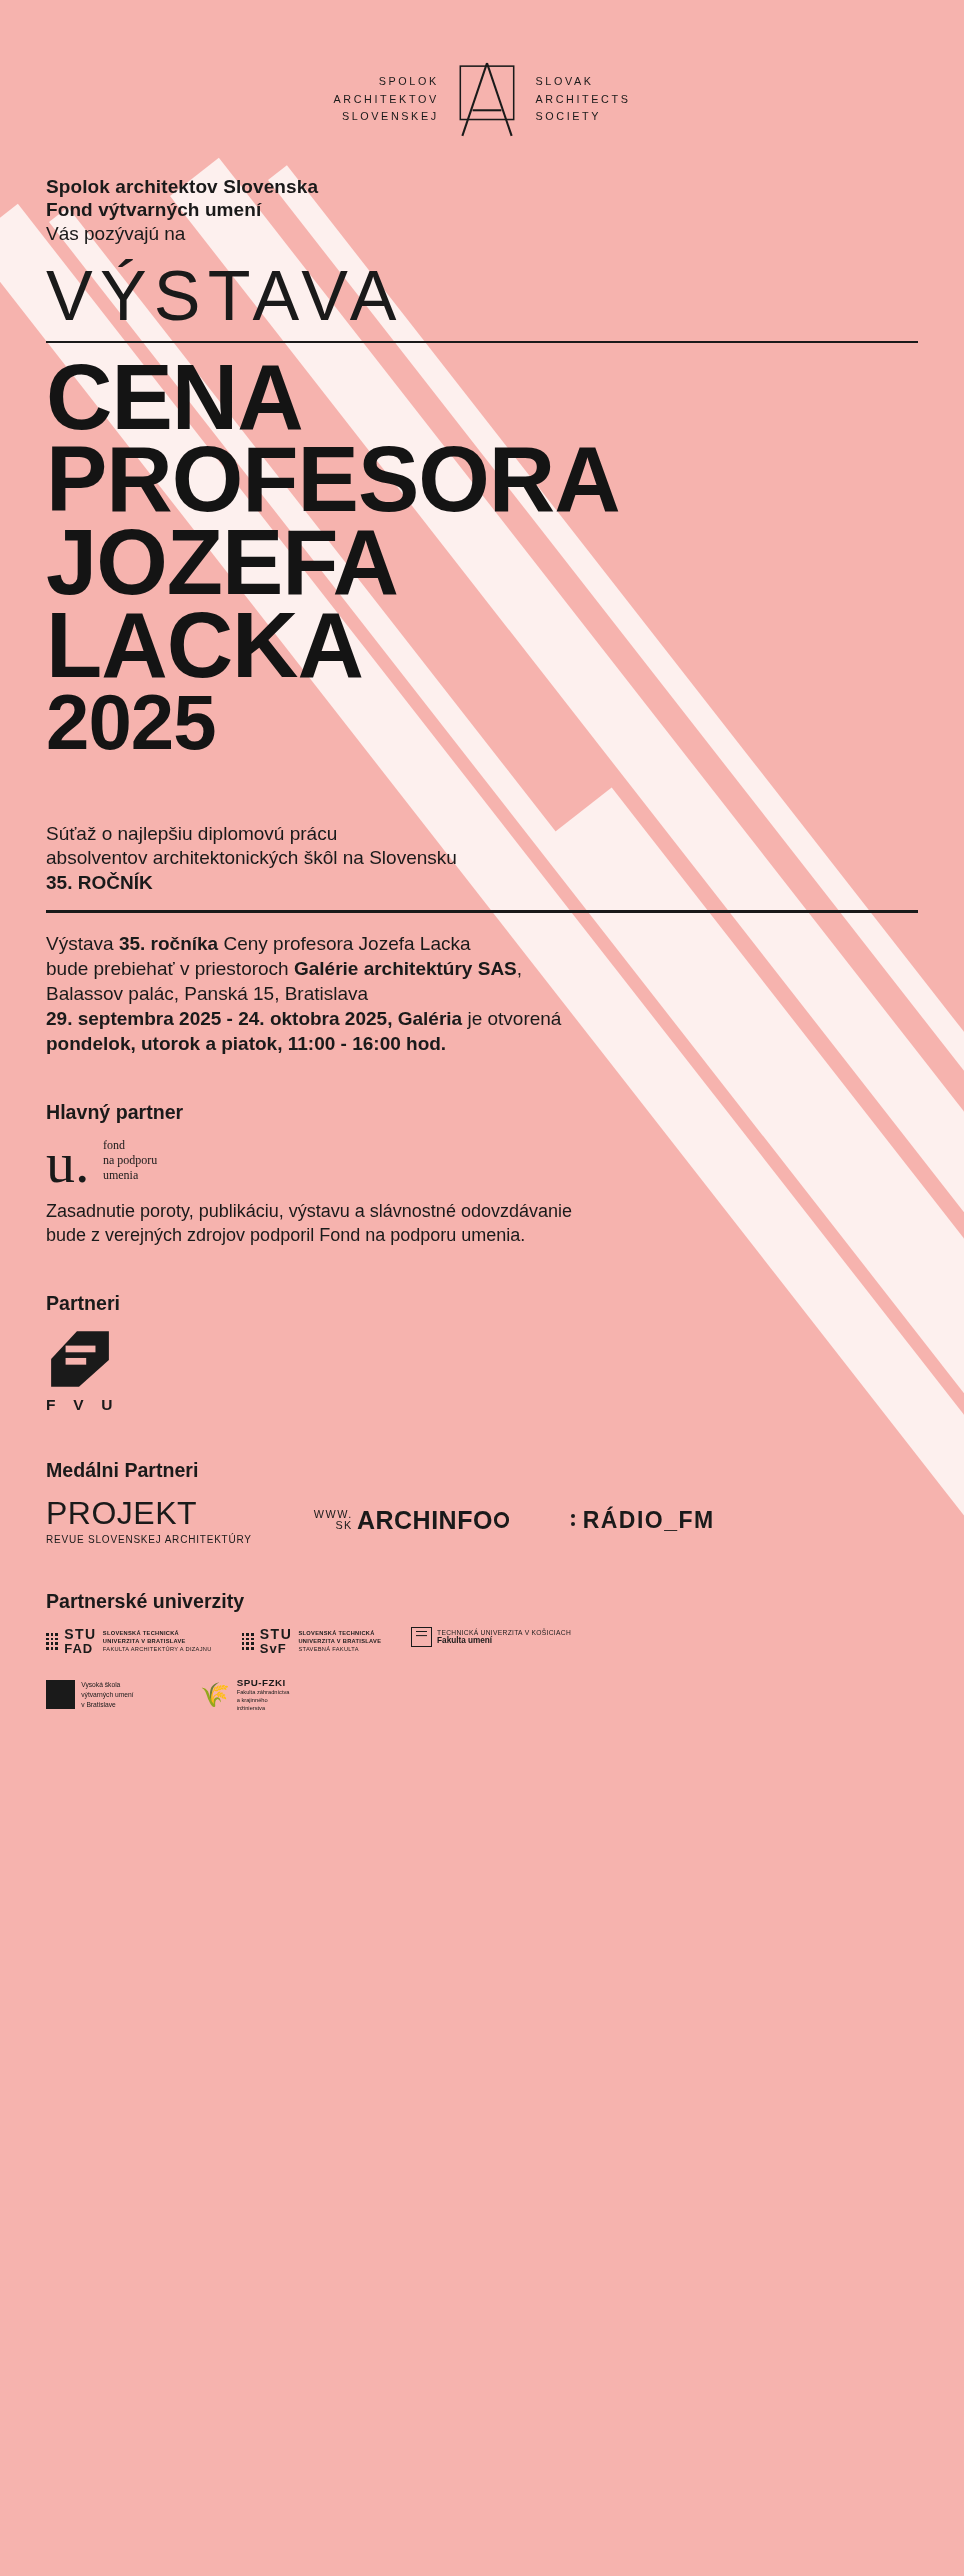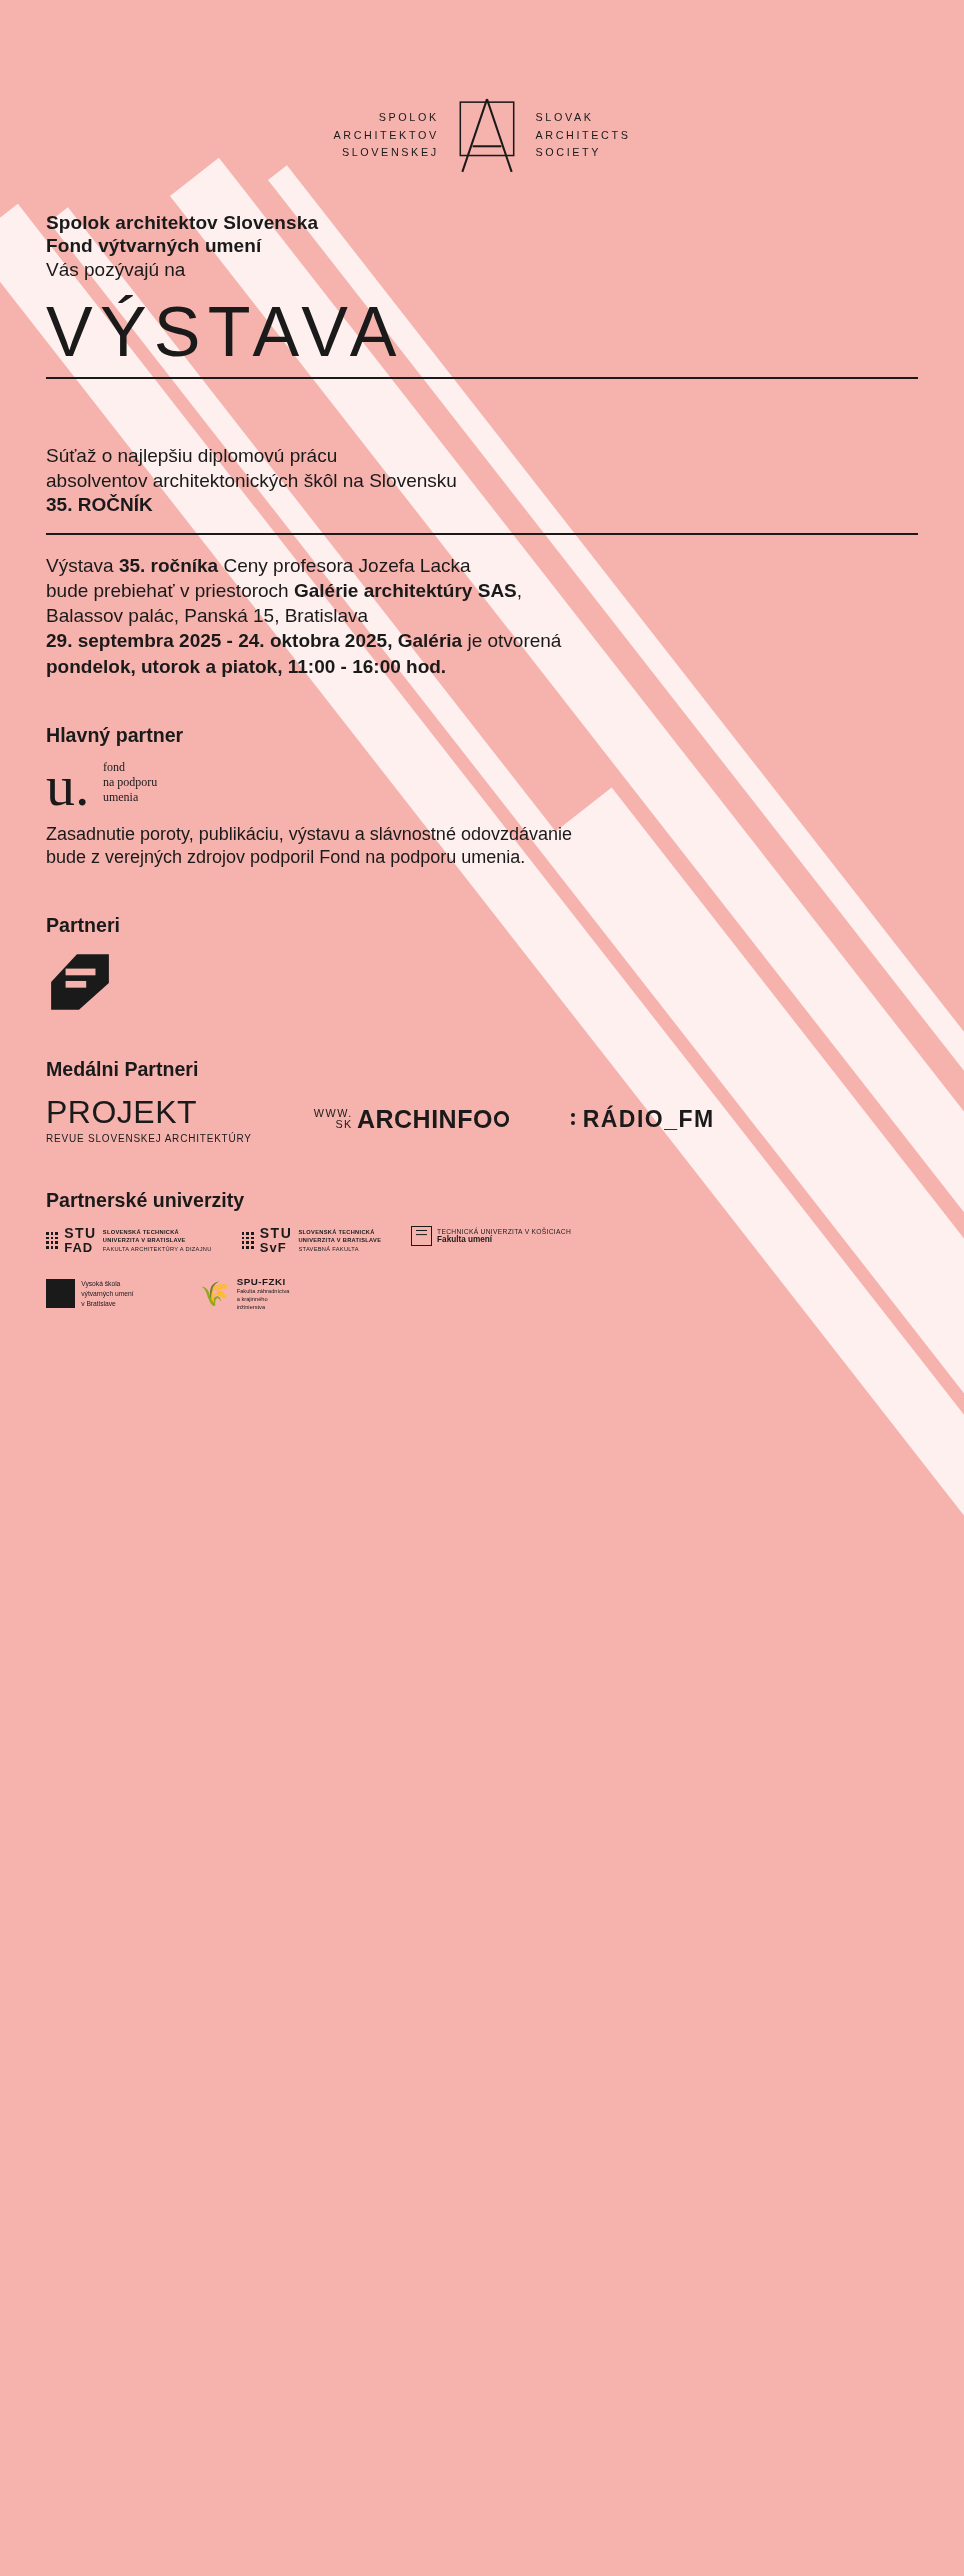--- a/index.html
+++ b/index.html
@@ -32,21 +32,20 @@
 
   .content { position: relative; z-index: 2; }
 
   
   .logo-block {
     display: flex;
     justify-content: center;
     align-items: center;
     gap: 0px;
     padding-top: 61px;
-    margin-top: 36px;
   }
   .logo-col {
     font-family: "Liberation Sans", sans-serif;
     font-size: 10.8px;
     letter-spacing: 2.6px;
     line-height: 1.65;
     color: #1a1a1a;
     font-weight: 400;
   }
   .logo-col.left { text-align: right; padding-right: 14.4px; }
@@ -330,20 +329,27 @@
     <div class="pad">
       <div class="intro">
         <div class="l1">Spolok architektov Slovenska</div>
         <div class="l2">Fond výtvarných umení</div>
         <div class="l3">Vás pozývajú na</div>
       </div>
 
       <div class="vystava">VÝSTAVA</div>
       <div class="rule"></div>
 
+      <div class="bigtitle">
+        <div>CENA</div>
+        <div>PROFESORA</div>
+        <div>JOZEFA</div>
+        <div>LACKA</div>
+        <div class="year">2025</div>
+      </div>
 
       <div class="subinfo">
         <div>Súťaž o najlepšiu diplomovú prácu</div>
         <div>absolventov architektonických škôl na Slovensku</div>
         <div class="bold">35. ROČNÍK</div>
       </div>
 
       <div class="rule rule2"></div>
 
       <div class="details">
@@ -379,20 +385,21 @@
       <div class="section-head">Partneri</div>
 
       <div class="fvu">
         <div class="fvu-mark">
           <svg width="67" height="62" viewBox="0 0 130 120">
             <polygon points="10,60 60,6 122,6 122,62 64,114 10,114" fill="#1a1a1a"></polygon>
             <rect x="38" y="34" width="58" height="13" fill="#f6b3ae"></rect>
             <rect x="38" y="58" width="40" height="13" fill="#f6b3ae"></rect>
           </svg>
         </div>
+        <div class="fvu-label">F V U</div>
       </div>
 
       <div class="section-head">Medálni Partneri</div>
 
       <div class="media-row">
         <div class="projekt">
           <div class="word">PROJEKT</div>
           <div class="sub">REVUE SLOVENSKEJ ARCHITEKTÚRY</div>
         </div>
 

